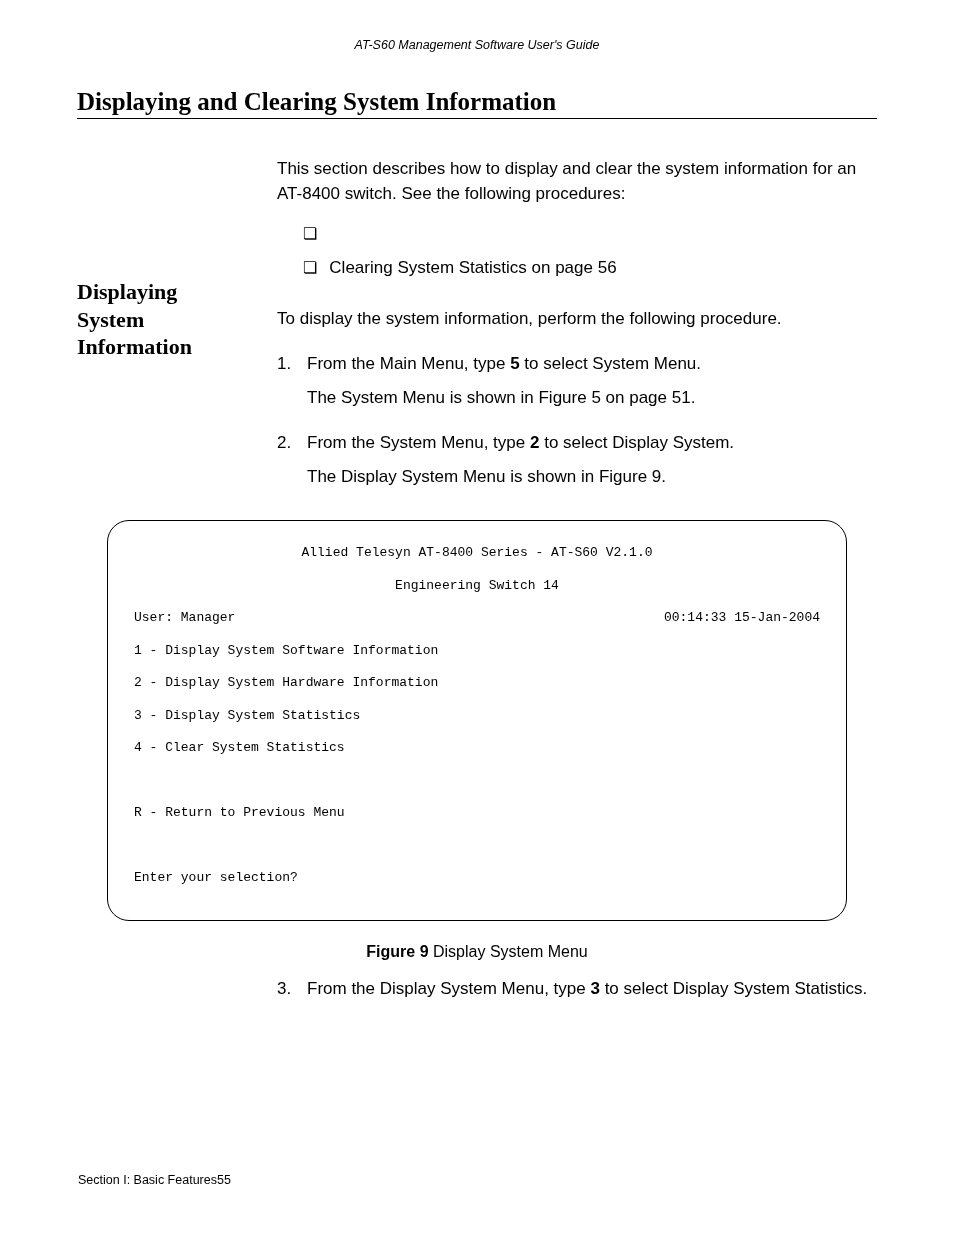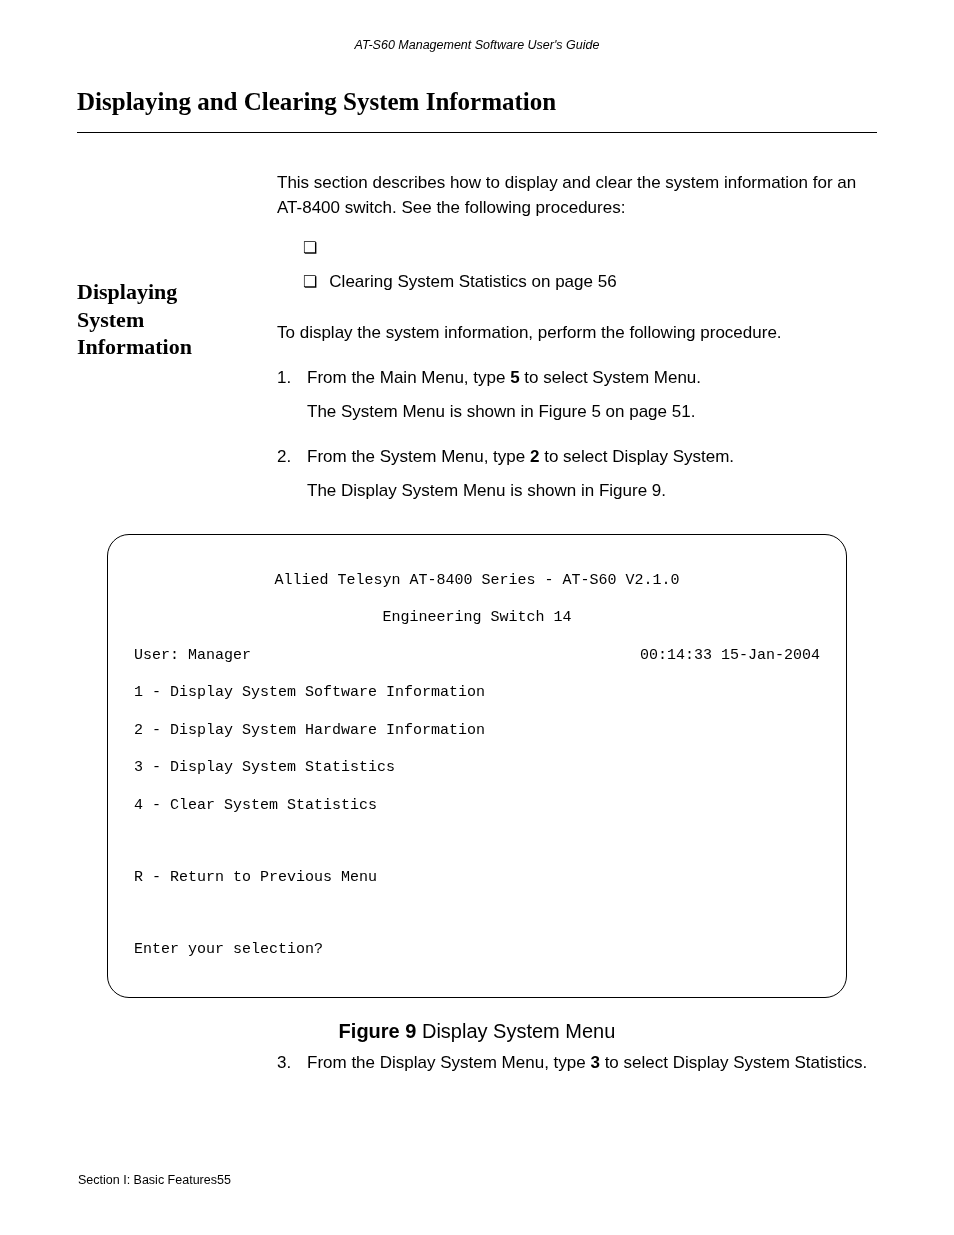--- a/index.html
+++ b/index.html
@@ -17,21 +17,21 @@
       font-size: 12.5px;
       font-style: italic;
       color: #000;
       margin-bottom: 36px;
     }
     .section-title {
       font-family: "ITC Garamond", Garamond, "Times New Roman", serif;
       font-weight: bold;
       font-size: 25px;
       border-bottom: 1px solid #000;
-      padding-bottom: 16px;
+      padding-bottom: 2px;
       margin-bottom: 38px;
     }
     .body-col {
       margin-left: 200px;
       font-size: 17px;
       line-height: 1.45;
     }
     .intro-para { margin-bottom: 20px; }
     .bullet-row {
       display: flex;
@@ -66,33 +66,33 @@
     .step-txt { flex: 1; }
     .step-note {
       margin-left: 30px;
       margin-bottom: 20px;
     }
     .bold { font-weight: bold; }
     .menu-box {
       margin: 30px 30px 22px 30px;
       border: 1px solid #000;
       border-radius: 22px;
-      padding: 18px 26px 18px 26px;
+      padding: 8px 26px 18px 26px;
       font-family: "Courier New", monospace;
-      font-size: 15px;
+      font-size: 13px;
       line-height: 1.25;
       white-space: pre;
     }
     .menu-header { text-align: center; }
     .menu-row { display: flex; justify-content: space-between; }
     .menu-title { text-align: center; margin-top: 6px; margin-bottom: 28px; }
     .figure-caption {
       text-align: center;
-      font-size: 20px;
-      margin-bottom: 8px;
+      font-size: 16px;
+      margin-bottom: 16px;
     }
     .figure-caption .bold { font-weight: bold; }
     .footer {
       position: absolute;
       bottom: 48px;
       left: 78px;
       right: 77px;
       display: flex;
       justify-content: flex-start;
       font-size: 12.5px;

